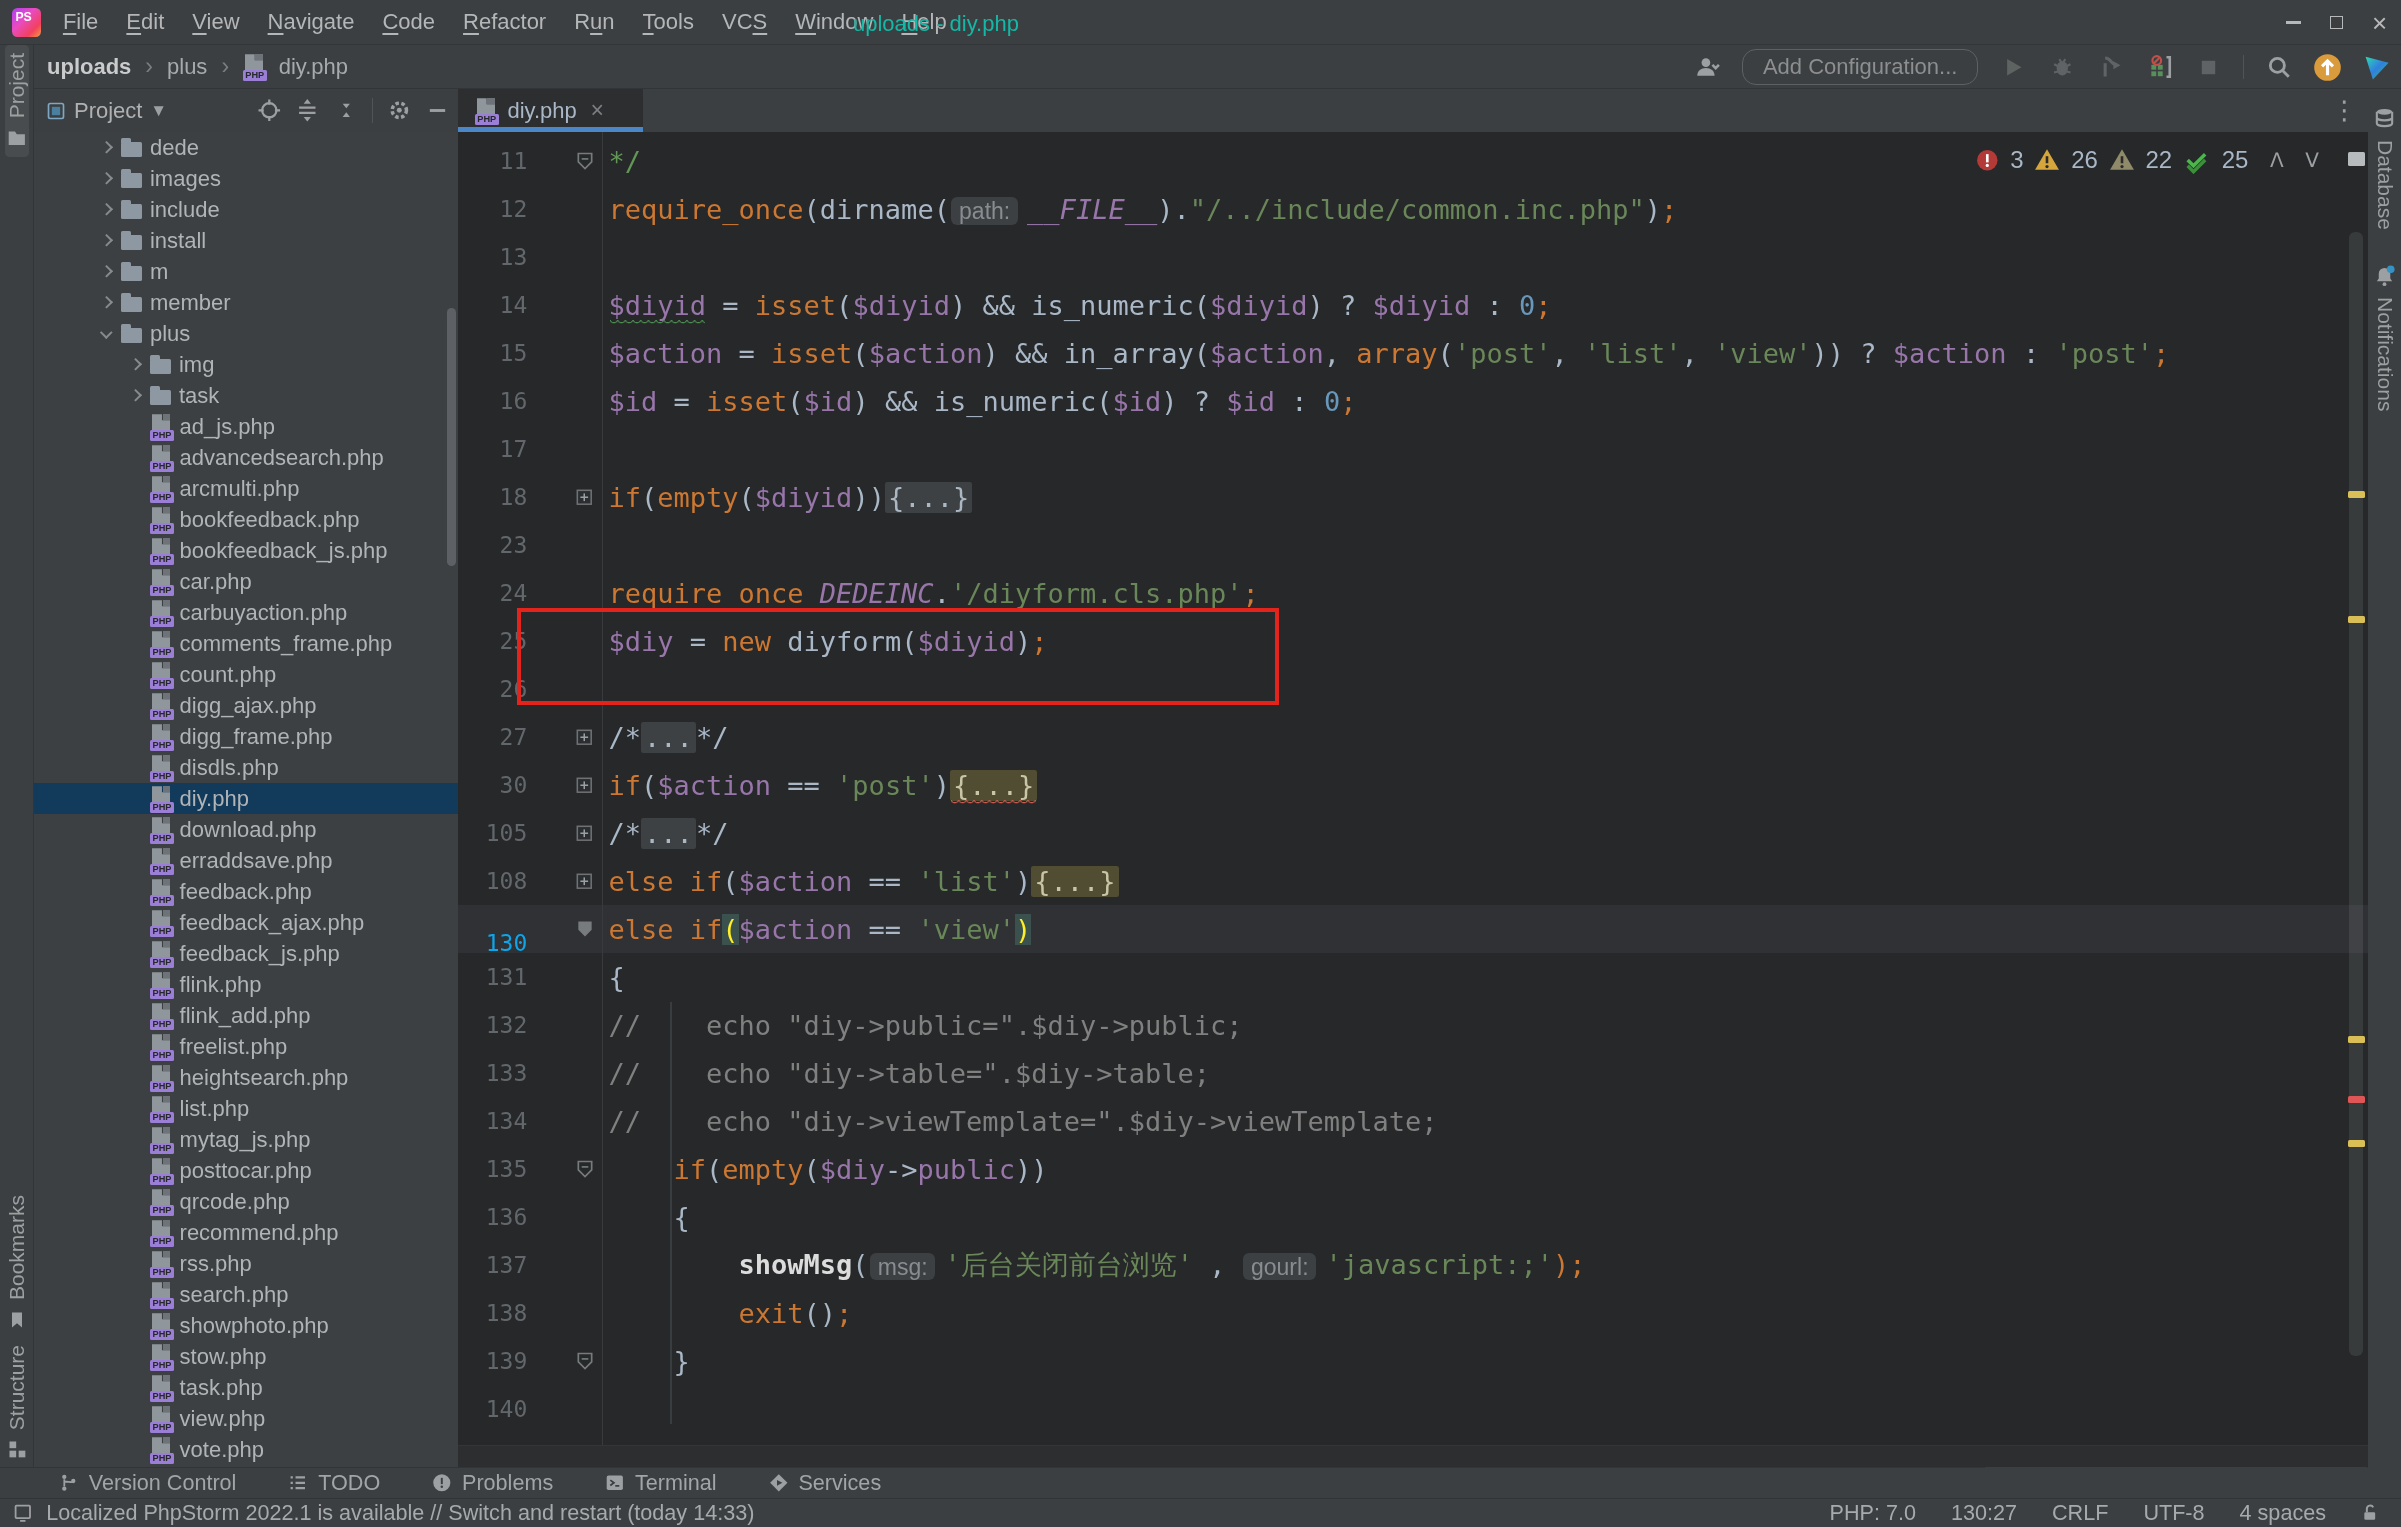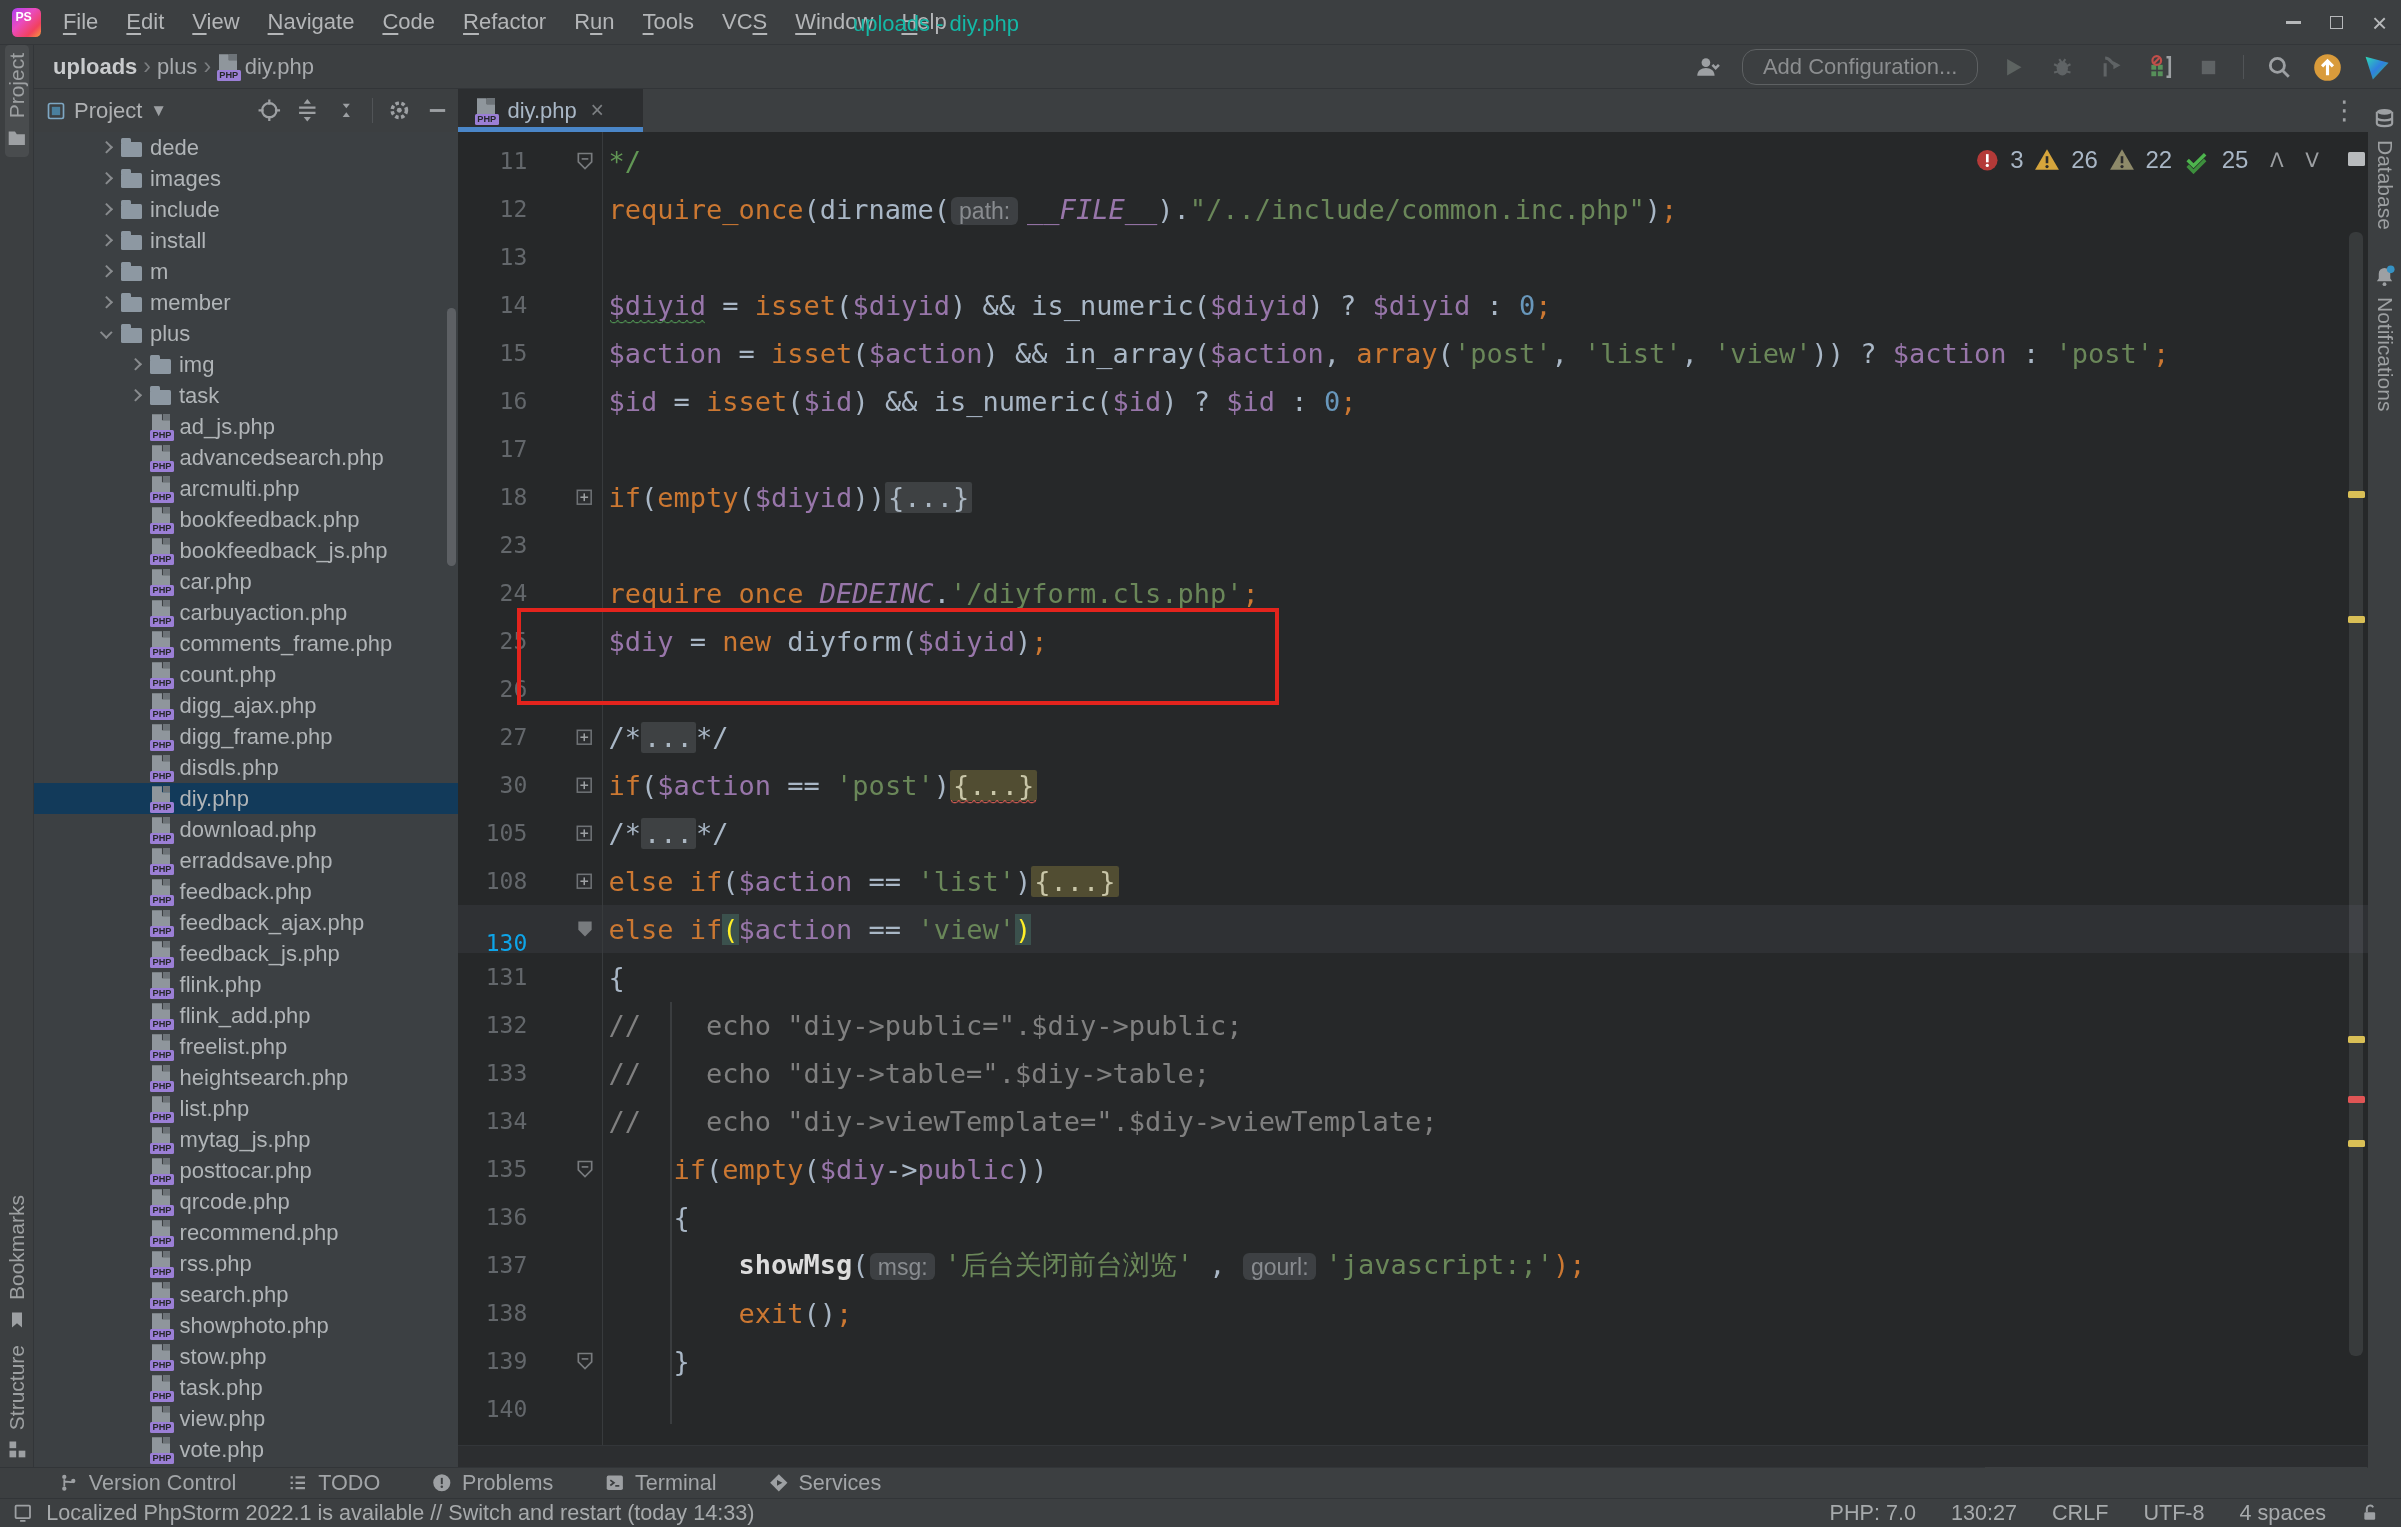--- a/index.html
+++ b/index.html
@@ -17,21 +17,21 @@
   .menu-item u { text-decoration:underline; text-underline-offset:3.8px; }
   .win-title { position:absolute; left:853px; top:10.8px; font-size:22px; color:#14b8a6; }
   .winctl { position:absolute; right:0; top:0; height:45px; display:flex; align-items:center; }
   .winbtn { width:43px; height:45px; display:flex; align-items:center; justify-content:center; color:#b6b8ba; }
   .ic-min { width:15.4px; height:2.3px; background:#b6b8ba; }
   .ic-max { width:13px; height:13px; border:1.9px solid #b6b8ba; }
   .ic-close { font-size:26px; line-height:26px; }
 
   
   #bar2 { position:absolute; left:34px; top:45px; width:2368px; height:44px; background:#3c3f41; border-bottom:0.8px solid #323538; display:flex; align-items:center; }
-  .crumbs { display:flex; align-items:center; gap:6px; margin-left:19px; font-size:22px; }
+  .crumbs { display:flex; align-items:center; gap:14px; margin-left:13px; font-size:22px; }
   .crumb-main { font-weight:bold; color:#c9cbcd; }
   .crumb { color:#a7aaad; }
   .crumb-sep { color:#7b7e80; font-size:23px; }
   .bar2-right { position:absolute; right:0; top:0; height:44px; display:flex; align-items:center; gap:20px; padding-right:10.8px; }
   .add-config { border:1.5px solid #5e6163; border-radius:14px; color:#8c8e90; font-size:22px; padding:3.8px 20px; background:transparent; }
   .tbsep { width:0.8px; height:24.6px; background:#515457; }
   .tbicon { width:29px; height:29px; display:flex; align-items:center; justify-content:center; }
 
   
   .ficon { position:relative; width:21.6px; height:24.6px; display:inline-block; flex:none; }

